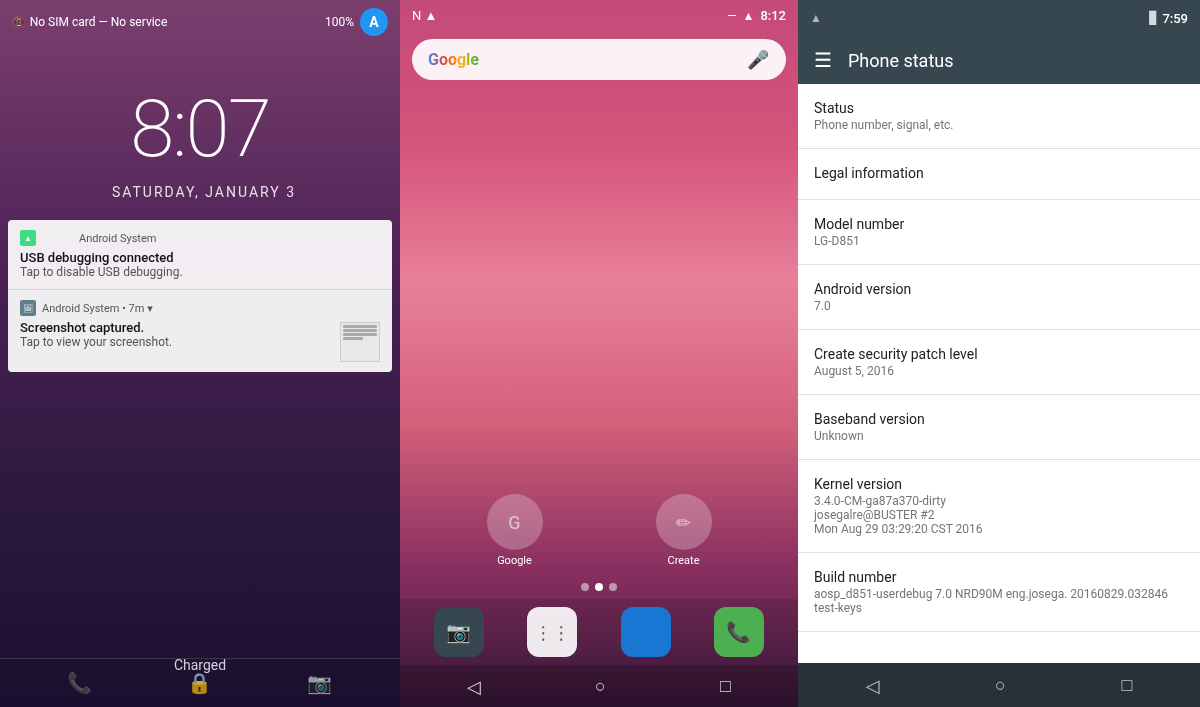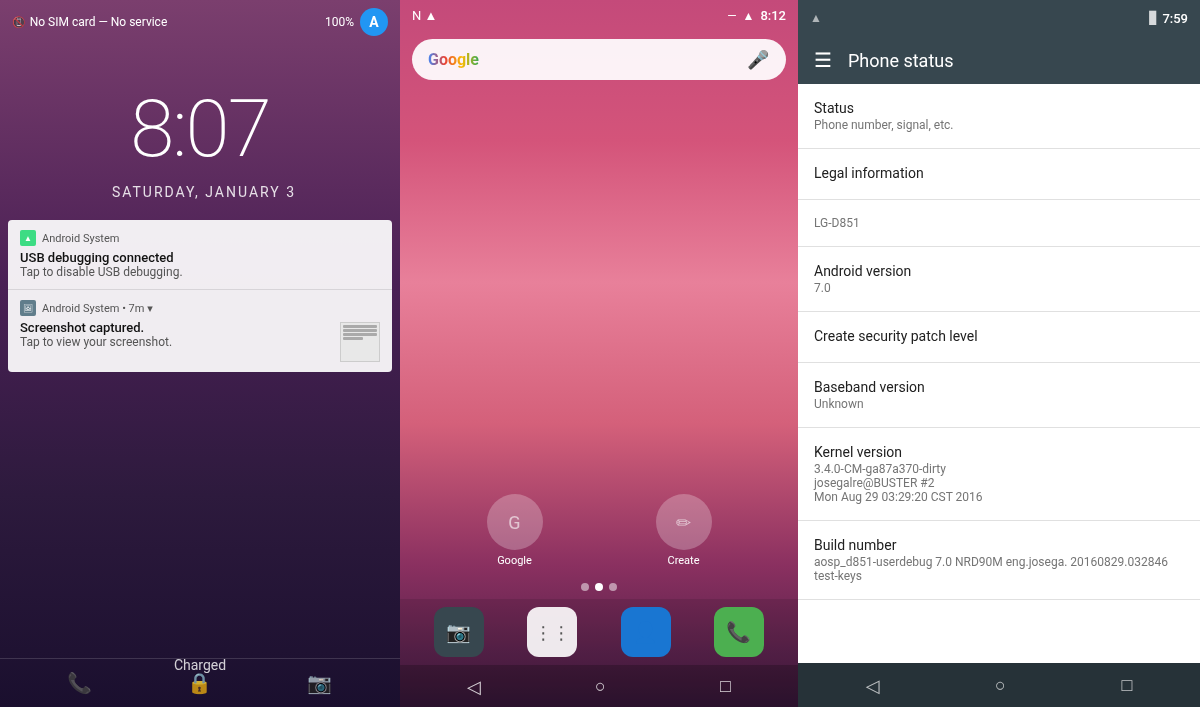--- a/index.html
+++ b/index.html
@@ -217,21 +217,21 @@
   </div>
 
   <div class="lock-time">8:07</div>
   <div class="lock-date">SATURDAY, JANUARY 3</div>
 
   <div class="lock-notifications">
 
     <div class="notif-item">
       <div class="notif-header">
         <div class="notif-icon-android">▲</div>
-        <span style="font-size:11px;color:#555;">Android System</span>
+        <span style="font-size:11px;color:#555;margin-left:37px;">Android System</span>
       </div>
       <div class="notif-title">USB debugging connected</div>
       <div class="notif-body">Tap to disable USB debugging.</div>
     </div>
 
     <div class="notif-item">
       <div class="notif-header">
         <div class="notif-icon-screenshot">🖼</div>
         <span style="font-size:11px;color:#555;">Android System • 7m ▾</span>
       </div>
@@ -337,28 +337,30 @@
 
   <div class="status-list">
     <div class="status-item">
       <div class="status-item-title">Status</div>
       <div class="status-item-sub">Phone number, signal, etc.</div>
     </div>
     <div class="status-item">
       <div class="status-item-title">Legal information</div>
     </div>
     <div class="status-item">
+      <div class="status-item-title">Model number</div>
       <div class="status-item-sub">LG-D851</div>
     </div>
     <div class="status-item">
       <div class="status-item-title">Android version</div>
       <div class="status-item-sub">7.0</div>
     </div>
     <div class="status-item">
       <div class="status-item-title">Create security patch level</div>
+      <div class="status-item-sub">August 5, 2016</div>
     </div>
     <div class="status-item">
       <div class="status-item-title">Baseband version</div>
       <div class="status-item-sub">Unknown</div>
     </div>
     <div class="status-item">
       <div class="status-item-title">Kernel version</div>
       <div class="status-item-sub" style="white-space:pre-line;">3.4.0-CM-ga87a370-dirty
 josegalre@BUSTER #2
 Mon Aug 29 03:29:20 CST 2016</div>

